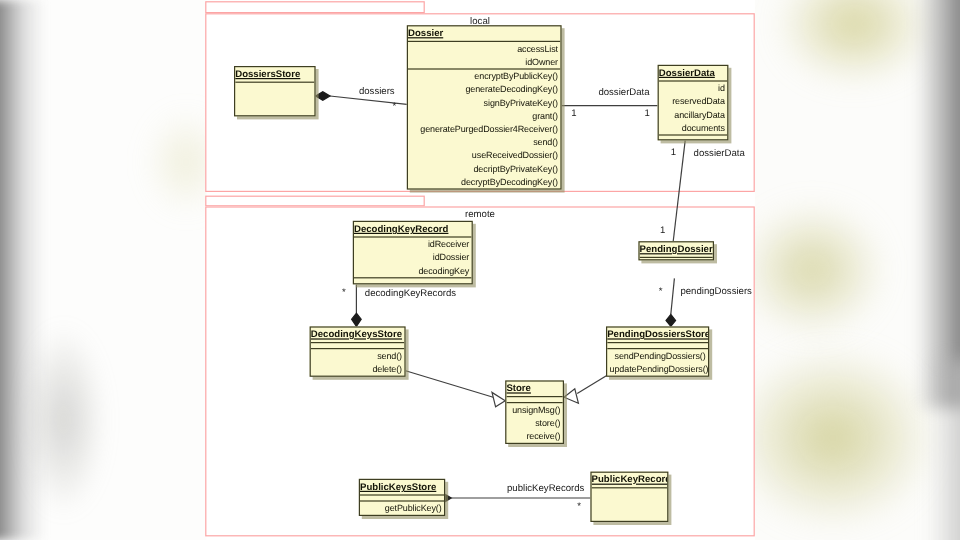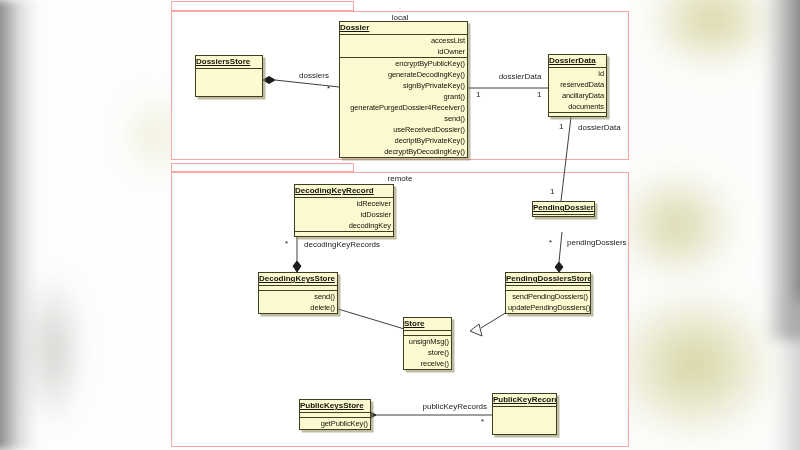--- a/index.html
+++ b/index.html
@@ -168,21 +168,21 @@
 
   <div class="cls" style="left:505px;top:272px;width:86px;height:42px;">
     <div class="cls-title">PendingDossiersStore</div>
     <div class="comp empty"></div>
     <div class="comp">
       <div class="row">sendPendingDossiers()</div>
       <div class="row">updatePendingDossiers()</div>
     </div>
   </div>
 
-  <div class="cls" style="left:403px;top:317px;width:49px;height:53px;">
+  <div class="cls" style="left:421px;top:317px;width:49px;height:53px;">
     <div class="cls-title">Store</div>
     <div class="comp empty"></div>
     <div class="comp">
       <div class="row">unsignMsg()</div>
       <div class="row">store()</div>
       <div class="row">receive()</div>
     </div>
   </div>
 
   <div class="cls" style="left:299px;top:399px;width:72px;height:31px;">

